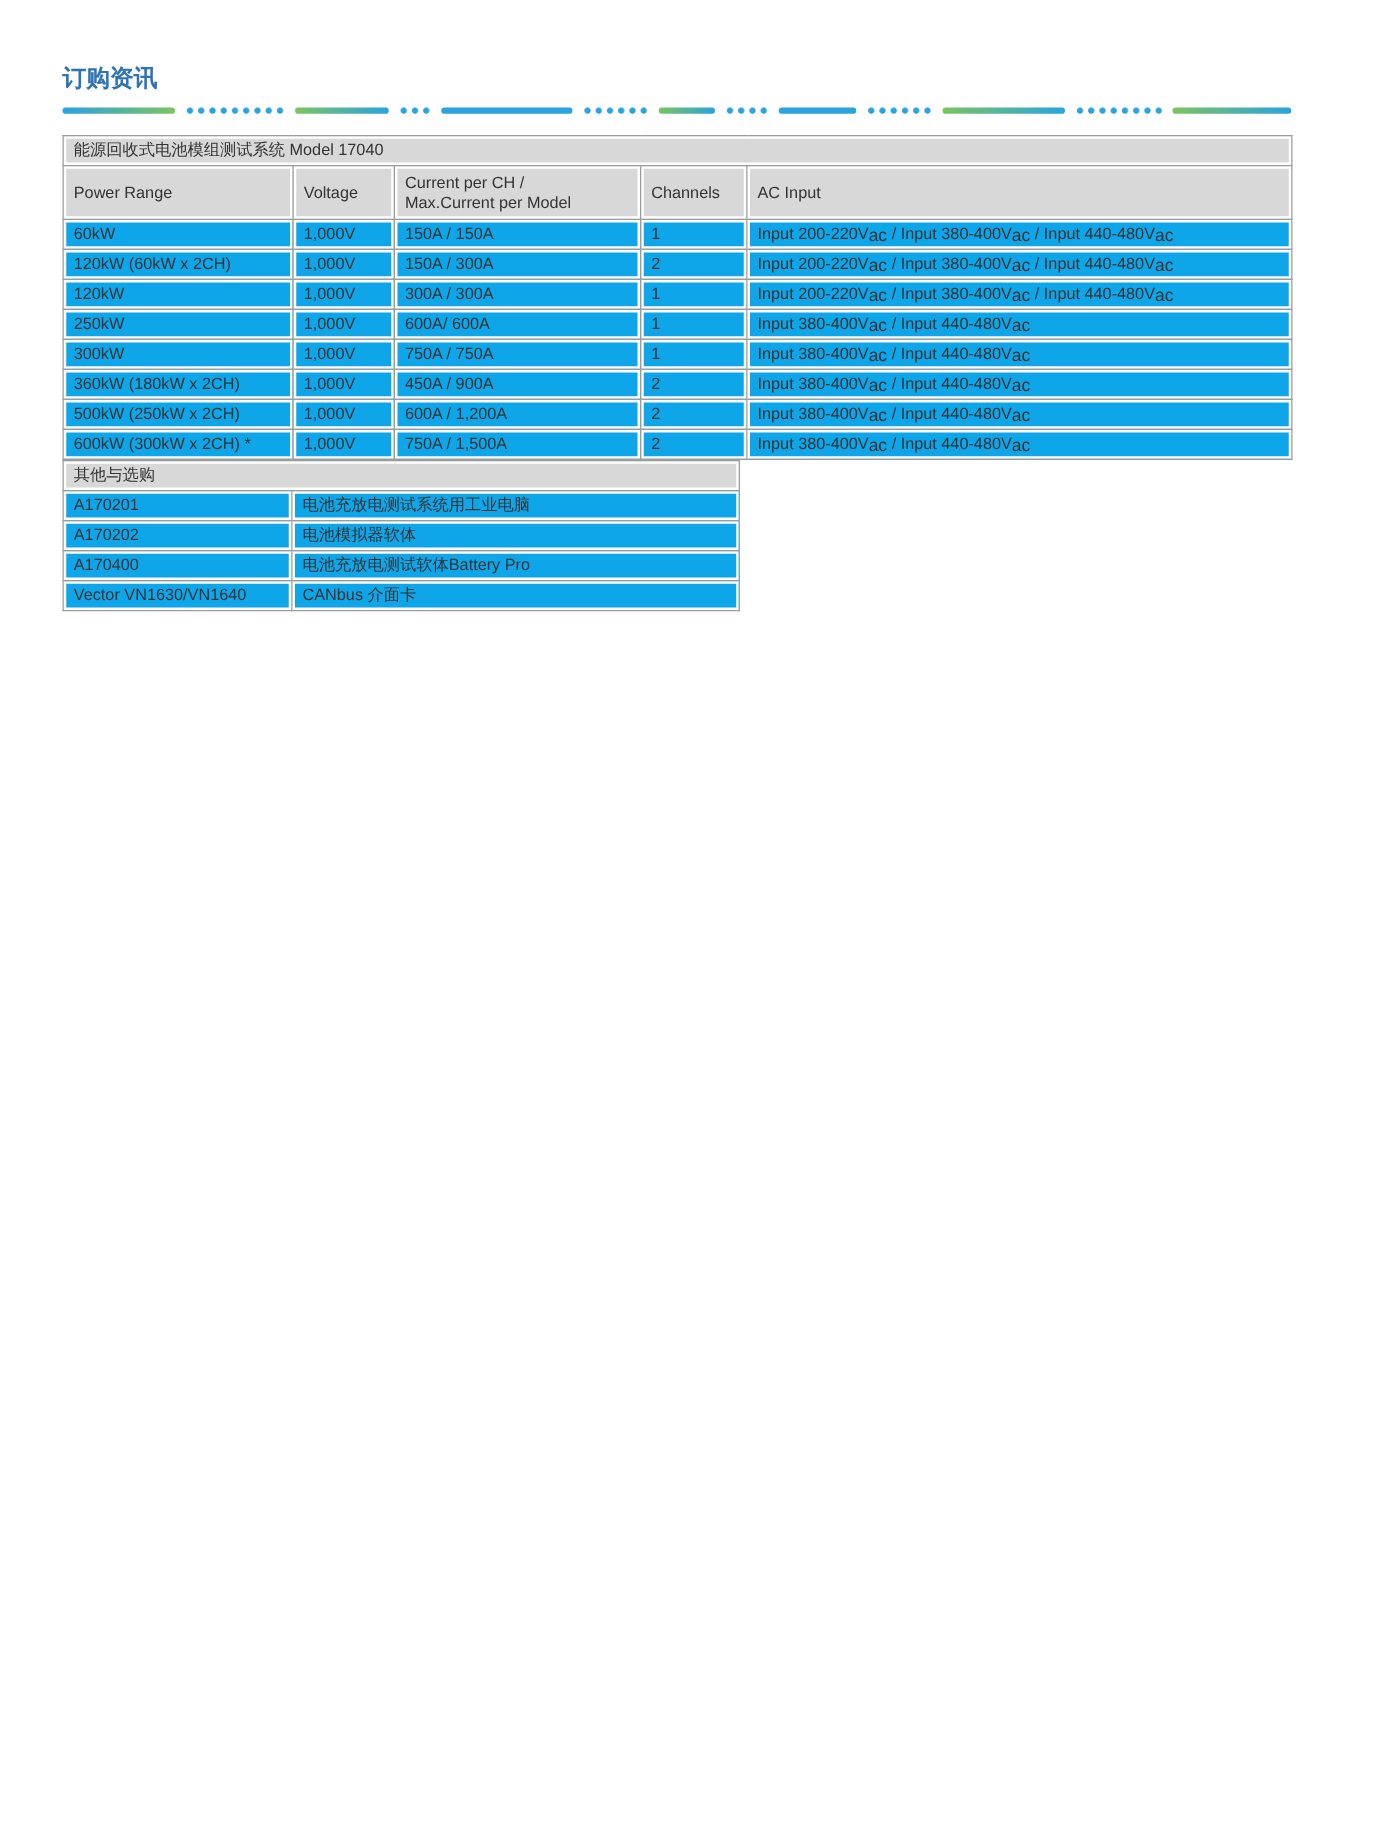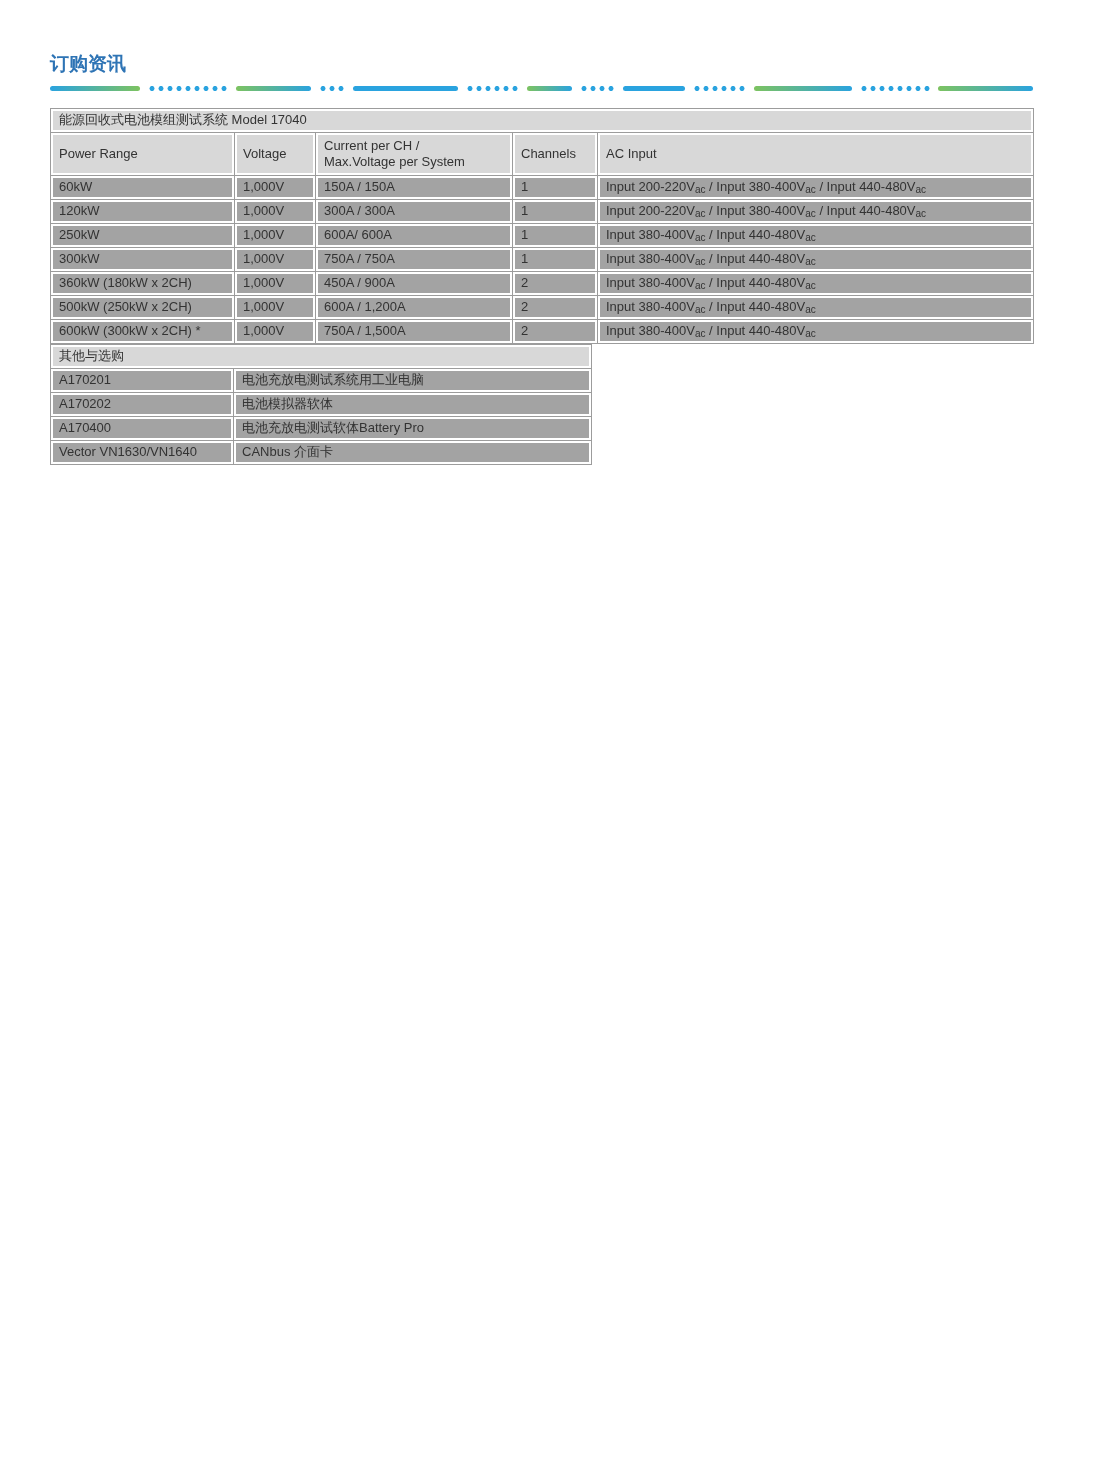--- a/index.html
+++ b/index.html
@@ -68,24 +68,24 @@
     font-weight: normal;
     color: #333333;
     line-height: 1.25;
     overflow: hidden;
     white-space: nowrap;
   }
   .main-table { width: 983px; }
   .options-table { width: 541px; }
   .row-title td { background: #d8d8d8; height: 17px; }
   .row-head th { background: #d8d8d8; height: 36px; }
-  .row-data td { background: #a3a3a3; height: 17px; }
+  .row-data td { background: #0ea5e9; height: 17px; }
   .hdr-line { display: block; }
   sub {
-    font-size: 10px;
+    font-size: 14px;
     line-height: 0;
     vertical-align: -2px;
     text-align: center;
   }
   .footnote {
     margin: 11px 0 27px 0;
     font-size: 14px;
     line-height: 20px;
     color: #333333;
   }
@@ -123,30 +123,37 @@
     </colgroup>
     <tbody>
       <tr class="row-title">
         <td colspan="5">能源回收式电池模组测试系统 Model 17040</td>
       </tr>
       <tr class="row-head">
         <th>Power Range</th>
         <th>Voltage</th>
         <th>
           <span class="hdr-line">Current per CH /</span>
-          <span class="hdr-line">Max.Voltage per System</span>
+          <span class="hdr-line">Max.Current per Model</span>
         </th>
         <th>Channels</th>
         <th>AC Input</th>
       </tr>
       <tr class="row-data">
         <td>60kW</td>
         <td>1,000V</td>
         <td>150A / 150A</td>
         <td>1</td>
+        <td>Input 200-220V<sub>ac</sub> / Input 380-400V<sub>ac</sub> / Input 440-480V<sub>ac</sub></td>
+      </tr>
+      <tr class="row-data">
+        <td>120kW (60kW x 2CH)</td>
+        <td>1,000V</td>
+        <td>150A / 300A</td>
+        <td>2</td>
         <td>Input 200-220V<sub>ac</sub> / Input 380-400V<sub>ac</sub> / Input 440-480V<sub>ac</sub></td>
       </tr>
       <tr class="row-data">
         <td>120kW</td>
         <td>1,000V</td>
         <td>300A / 300A</td>
         <td>1</td>
         <td>Input 200-220V<sub>ac</sub> / Input 380-400V<sub>ac</sub> / Input 440-480V<sub>ac</sub></td>
       </tr>
       <tr class="row-data">

